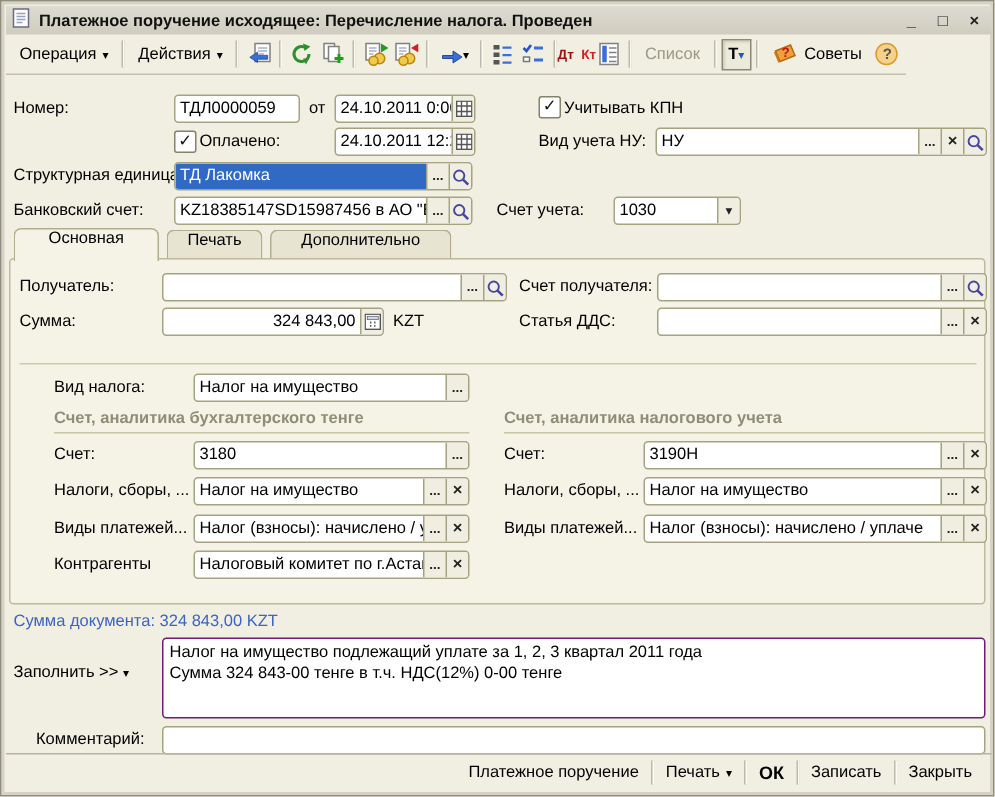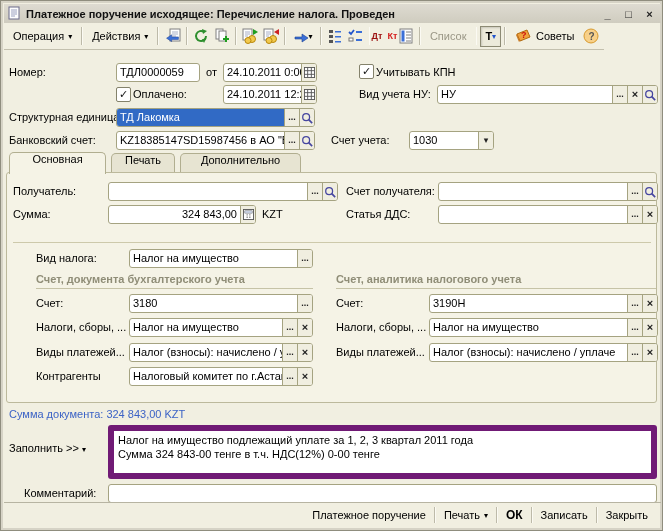--- a/index.html
+++ b/index.html
@@ -10,21 +10,21 @@
   
   .titlebar{position:absolute;left:3px;top:3px;width:657px;height:19px;
             background:linear-gradient(#dedbd1,#cfccbf);display:flex;align-items:center;
             padding:0 4px;box-sizing:border-box;}
   .titlebar .ttl{font-weight:bold;color:#111;margin-left:5px;white-space:nowrap;}
   .wctl{margin-left:auto;display:flex;gap:6px;}
   .wctl span{width:15px;text-align:center;font-weight:bold;color:#222;cursor:default;}
   
   .toolbar{position:absolute;left:3px;top:22px;width:600px;height:27px;display:flex;
            align-items:center;padding:0 3px;box-sizing:border-box;
-           border-bottom:1px solid #c3c0ae;justify-content:flex-end;}
+           border-bottom:1px solid #c3c0ae;}
   .tbtn{display:flex;align-items:center;gap:4px;padding:3px 6px;white-space:nowrap;}
   .tsep{width:1px;height:18px;background:#bdbaa9;border-right:1px solid #fbfaf3;margin:0 3px;}
   .tico{width:22px;height:21px;display:flex;align-items:center;justify-content:center;}
   .tico.pressed{border:1px solid #8c8a74;background:#eceadb;box-shadow:inset 1px 1px 2px rgba(0,0,0,.15);box-sizing:border-box;}
   .disabled-txt{color:#9a9786;padding:0 6px;}
   .dtkt{display:flex;line-height:8px;font-size:9px;font-weight:bold;}
   .dtkt .dt{color:#9b1010;} .dtkt .kt{color:#d42020;margin-left:5px;}
   
   .lbl{position:absolute;white-space:nowrap;}
   .field{position:absolute;display:flex;align-items:stretch;height:17px;background:#fff;
@@ -42,21 +42,21 @@
   .tab{position:absolute;top:152px;height:20px;display:flex;align-items:flex-start;justify-content:center;
        border:1px solid #b1ae90;border-bottom:none;border-radius:5px 5px 0 0;background:#e7e4d2;box-sizing:border-box;}
   .tab.active{top:151px;height:22px;background:#f5f3e6;z-index:3;}
   .tabpanel{position:absolute;left:5px;top:171px;width:651px;height:231px;background:#f5f3e6;
             border:1px solid #bcb99c;border-radius:3px;box-sizing:border-box;z-index:1;}
   .grouphdr{position:absolute;font-weight:bold;color:#9c7400;white-space:nowrap;}
   .grouprule{position:absolute;height:1px;background:#cdc9ab;}
   .subhdr{position:absolute;font-weight:bold;color:#8f8d77;white-space:nowrap;
           border-bottom:1px solid #c6c3a7;padding-bottom:3px;}
   .docsum{position:absolute;color:#3c63c6;white-space:nowrap;}
-  textarea.purpose{position:absolute;background:#fff;border:6px solid #701a75;border-radius:3px;
+  textarea.purpose{position:absolute;background:#fff;border:1px solid #701a75;border-radius:3px;
           font-family:"Liberation Sans","DejaVu Sans",sans-serif;font-size:11px;line-height:14px;
           padding:2px 4px;resize:none;box-sizing:border-box;}
   .fillbtn{position:absolute;white-space:nowrap;}
   
   .statusbar{position:absolute;left:3px;bottom:3px;width:657px;height:25px;display:flex;
              align-items:center;border-top:1px solid #b7b4a2;box-sizing:border-box;padding:0 5px;}
   .userlink{color:#16357d;}
   .sgroup{margin-left:auto;display:flex;align-items:center;height:100%;}
   .sbtn{padding:0 8px;display:flex;align-items:center;gap:4px;white-space:nowrap;}
   .sbtn.ok{font-weight:bold;font-size:12px;}
@@ -325,21 +325,21 @@
   </div>
 
   <div class="grouprule" style="left:12px;top:241px;width:638px;z-index:2"></div>
 
   <span class="lbl" style="left:35px;top:251px;z-index:2">Вид налога:</span>
   <div class="field" style="left:128px;top:248px;width:182px;z-index:2">
     <span class="val">Налог на имущество</span>
     <span class="fbtn">...</span>
   </div>
 
-  <span class="subhdr" style="left:35px;top:272px;width:277px;z-index:2">Счет, документа бухгалтерского учета</span>
+  <span class="subhdr" style="left:35px;top:272px;width:277px;z-index:2">Счет, аналитика бухгалтерского тенге</span>
   <span class="subhdr" style="left:335px;top:272px;width:320px;z-index:2">Счет, аналитика налогового учета</span>
 
   <span class="lbl" style="left:35px;top:296px;z-index:2">Счет:</span>
   <div class="field" style="left:128px;top:293px;width:182px;z-index:2">
     <span class="val">3180</span>
     <span class="fbtn">...</span>
   </div>
   <span class="lbl" style="left:335px;top:296px;z-index:2">Счет:</span>
   <div class="field" style="left:428px;top:293px;width:227px;z-index:2">
     <span class="val">3190Н</span>

